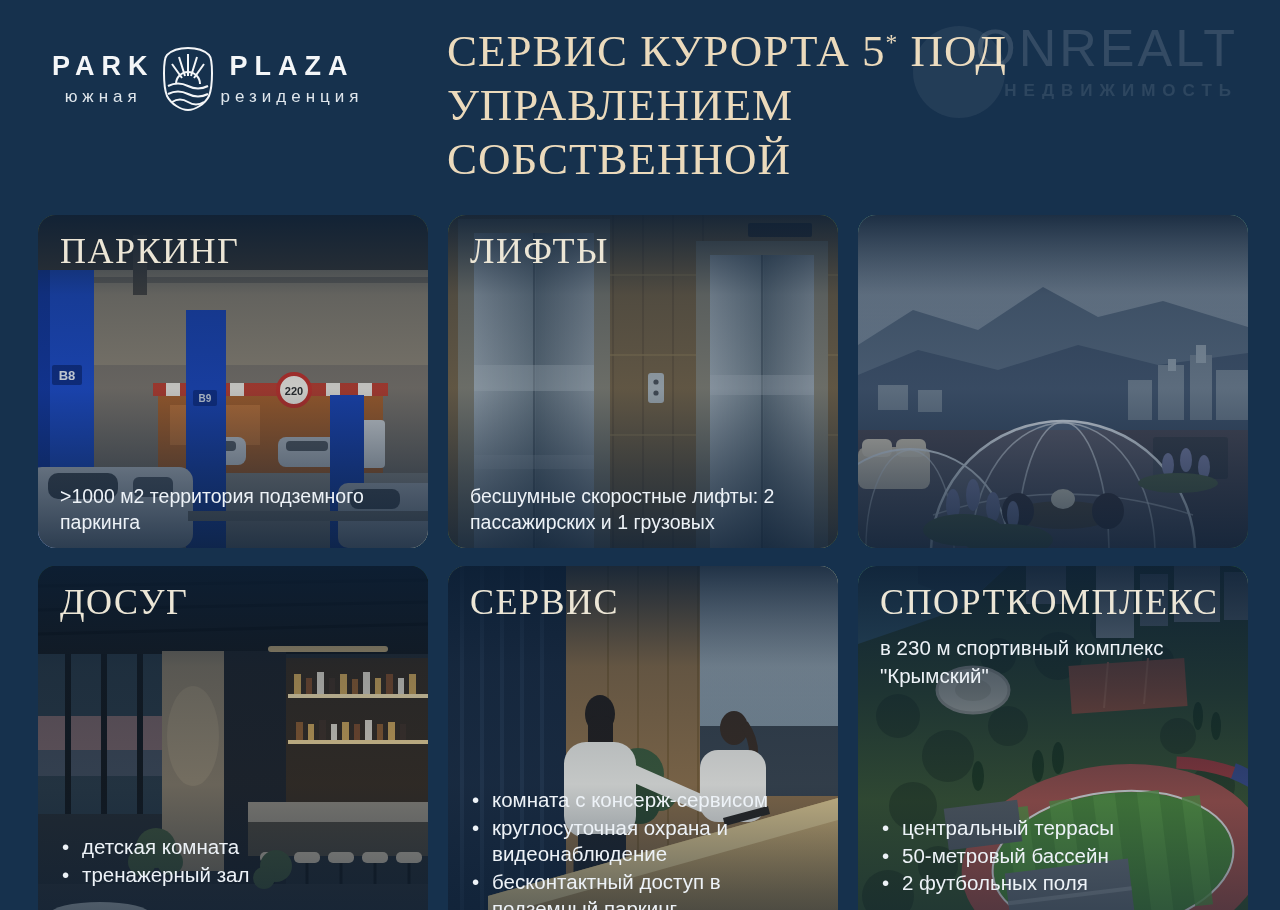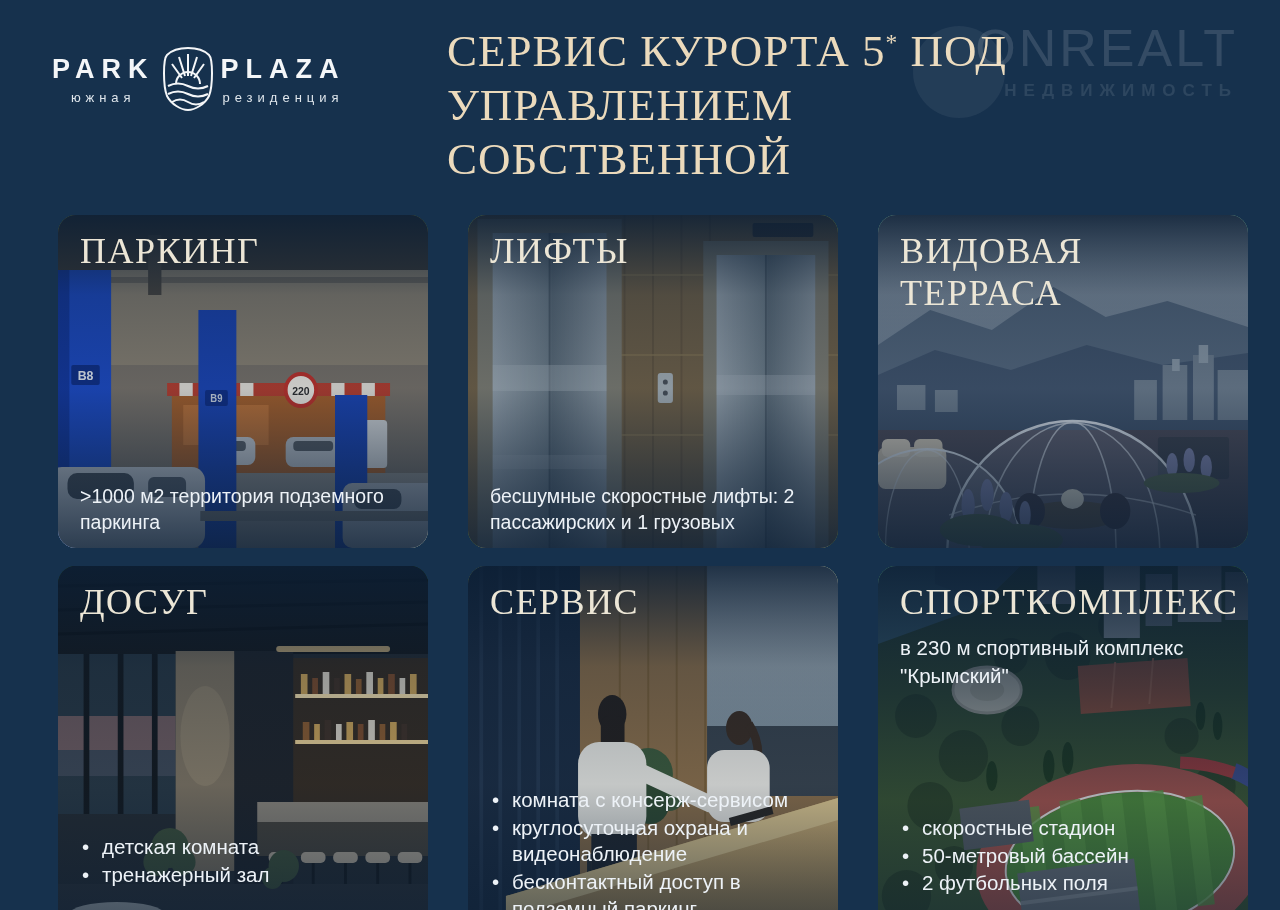--- a/index.html
+++ b/index.html
@@ -3,40 +3,40 @@
 <meta charset="utf-8">
 <style>
   html,body{margin:0;padding:0;background:#16314d;}
   body{width:1280px;height:910px;overflow:hidden;font-family:"Liberation Sans",sans-serif;}
   .page{position:relative;width:1280px;height:910px;background:#16314d;}
 
   
   .logo{position:absolute;left:52px;top:46px;display:flex;align-items:center;gap:4px;color:#fff;}
   .logo-col{text-align:center;}
   .logo-name{font-size:27px;font-weight:bold;letter-spacing:7px;color:#f4f6f8;}
-  .logo-sub{font-size:13px;letter-spacing:5px;margin-top:5px;color:#dfe6ec;}
+  .logo-sub{font-size:17px;letter-spacing:5px;margin-top:5px;color:#dfe6ec;}
   .logo-emblem svg{display:block;}
 
   .title{position:absolute;left:447px;top:24px;width:700px;
          font-family:"Liberation Serif",serif;font-weight:400;
          font-size:45px;line-height:1.2;color:#ebdabc;letter-spacing:1px;}
   .title .star{font-size:0.52em;vertical-align:super;}
 
   .watermark{position:absolute;right:42px;top:18px;text-align:right;}
   .wm-circle{position:absolute;left:-62px;top:8px;width:92px;height:92px;border-radius:50%;
              background:rgba(255,255,255,0.06);}
   .wm-brand{position:relative;font-size:52px;font-weight:400;letter-spacing:3px;
             color:rgba(255,255,255,0.13);}
   .wm-sub{position:relative;font-size:17px;font-weight:bold;letter-spacing:7px;
           color:rgba(255,255,255,0.10);margin-top:3px;}
 
   
   .cards{position:absolute;left:38px;top:215px;width:1210px;display:grid;
          grid-template-columns:repeat(3,390px);grid-template-rows:333px 420px;gap:18px 20px;}
-  .card{position:relative;border-radius:18px;overflow:hidden;background:#15803d;margin-left:20px;}
+  .card{position:relative;border-radius:18px;overflow:hidden;background:#15803d;}
   .photo{position:absolute;inset:0;}
   .photo svg{width:100%;height:100%;display:block;}
   .shade{position:absolute;inset:0;
          background:linear-gradient(180deg,rgba(12,31,53,0.88) 0%,rgba(12,31,53,0.32) 24%,
                     rgba(15,35,57,0.18) 52%,rgba(12,31,53,0.55) 78%,rgba(12,31,53,0.82) 100%);}
   .card-sport .shade{
          background:linear-gradient(180deg,rgba(12,31,53,0.92) 0%,rgba(12,31,53,0.60) 30%,
                     rgba(15,35,57,0.25) 56%,rgba(12,31,53,0.72) 100%);}
   .card-title{position:absolute;left:22px;top:15px;font-family:"Liberation Serif",serif;
               font-size:36px;letter-spacing:1.5px;color:#ece6d6;}
@@ -234,21 +234,20 @@
             <ellipse cx="346" cy="252" rx="6" ry="12"></ellipse>
           </g>
           <g fill="#57684f">
             <ellipse cx="105" cy="315" rx="40" ry="16"></ellipse>
               <ellipse cx="150" cy="325" rx="45" ry="16"></ellipse>
             <ellipse cx="320" cy="268" rx="40" ry="10"></ellipse>
           </g>
         </svg>
       </div>
       <div class="shade"></div>
-      <div class="card-title">ВИДОВАЯ ТЕРРАСА</div>
     </div>
 
     <div class="card card-leisure">
       <div class="photo">
         <svg viewBox="0 0 390 420" preserveAspectRatio="none">
           <rect width="390" height="420" fill="#242a30"></rect>
           <rect width="390" height="88" fill="#14181c"></rect>
           <g stroke="#0d1013" stroke-width="3">
             <line x1="0" y1="20" x2="390" y2="14"></line>
               <line x1="0" y1="44" x2="390" y2="36"></line>
@@ -457,20 +456,20 @@
             <ellipse cx="340" cy="150" rx="5" ry="14"></ellipse>
               <ellipse cx="358" cy="160" rx="5" ry="14"></ellipse>
             <ellipse cx="120" cy="210" rx="6" ry="15"></ellipse>
           </g>
         </svg>
       </div>
       <div class="shade"></div>
       <div class="card-title">СПОРТКОМПЛЕКС</div>
       <div class="card-subtitle">в 230 м спортивный комплекс "Крымский"</div>
       <ul class="card-list list-sport">
-        <li>скоростные стадион</li>
+        <li>центральный террасы</li>
         <li>50-метровый бассейн</li>
         <li>2 футбольных поля</li>
       </ul>
     </div>
 
   </div>
 </div>
 
 </body></html>

